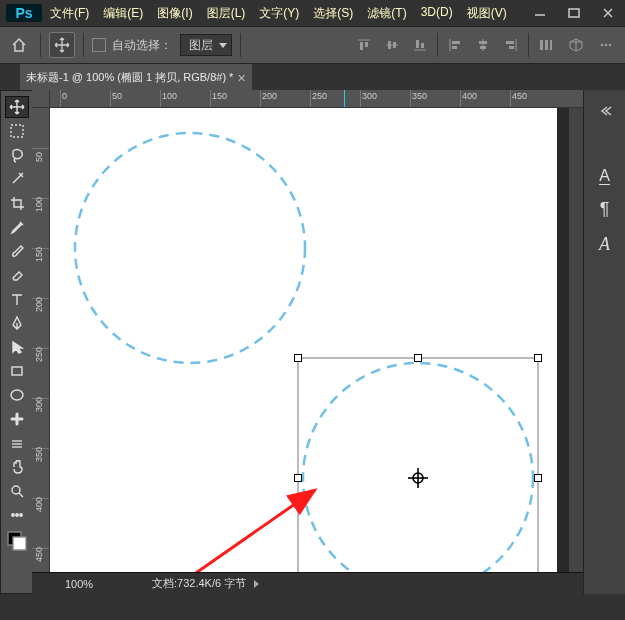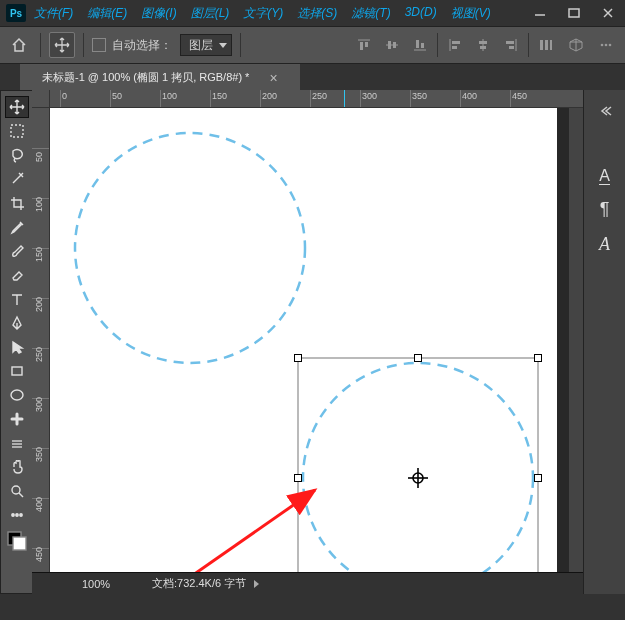--- a/index.html
+++ b/index.html
@@ -1,54 +1,54 @@
 <!DOCTYPE html>
 <html><head>
 <meta charset="utf-8">
 <style>
   * { box-sizing: border-box; margin: 0; padding: 0; font-family: "Microsoft YaHei", Arial, sans-serif; user-select: none; }
   body { background:#323232; width:625px; height:620px; overflow:hidden; color:#d0d0d0; font-size:12px; }
   .titlebar { height:26px; background:#323232; display:flex; align-items:center; }
-  .ps-badge { width:20px; height:18px; margin:0 6px; background:#001d26; color:#31c5f0; font-weight:700; font-size:10px; display:flex; align-items:center; justify-content:center; border-radius:2px; }
+  .ps-badge { width:36px; height:18px; margin:0 6px; background:#001d26; color:#31c5f0; font-weight:700; font-size:14px; display:flex; align-items:center; justify-content:center; border-radius:2px; }
   .menus { display:flex; gap:10px; }
-  .menus span { padding:4px 2px; cursor:default; color:#0ea5e9;font-style:italic;}
+  .menus span { padding:4px 2px; cursor:default; color:#fef9c3;}
   .winctl { margin-left:auto; display:flex; }
   .winctl div { width:34px; height:26px; display:flex; align-items:center; justify-content:center; color:#ccc; }
   .winctl svg { stroke:#ccc; }
   .optbar { height:38px; background:#535353; display:flex; align-items:center; padding:0 6px; gap:8px; border-top:1px solid #222; border-bottom:1px solid #222;}
   .iconbtn { width:26px; height:26px; border:1px solid transparent; display:flex; align-items:center; justify-content:center; border-radius:2px; }
   .iconbtn.active { border-color:#777; background:#444; }
   .vsep { width:1px; height:24px; background:#333; }
   .chk { display:flex; align-items:center; gap:6px; }
   .chkbox { width:14px; height:14px; border:1px solid #888; display:flex; align-items:center; justify-content:center; }
   .chkbox.checked::after{content:"";width:8px;height:4px;border-left:2px solid #ddd;border-bottom:2px solid #ddd;transform:rotate(-45deg);margin-top:-3px;}
   .select { height:22px; background:#3a3a3a; border:1px solid #212121; display:flex; align-items:center; padding:0 4px 0 8px; gap:6px; }
   .select .arrow { width:0;height:0;border-left:4px solid transparent;border-right:4px solid transparent;border-top:5px solid #ccc; }
   .right-tools { margin-left:auto; display:flex; gap:4px; align-items:center;}
   .right-tools .grp{display:flex;gap:2px;}
   .tabbar { height:26px; background:#323232; display:flex; align-items:center; padding-left:20px; }
-  .doc-tab { height:26px; background:#535353; display:flex; align-items:center; padding:0 22px; gap:20px; font-size:11px; color:#e8e8e8; border-top:1px solid #555;}
+  .doc-tab { height:26px; background:#535353; display:flex; align-items:center; padding:0 6px; gap:4px; font-size:11px; color:#e8e8e8; border-top:1px solid #555;}
   .doc-tab .x { font-size:14px; color:#bbb; }
   .workspace { position:relative; height:504px; display:flex; background:#282828;}
   .toolbox { width:32px; background:#535353; display:flex; flex-direction:column; align-items:center; padding-top:4px; border:1px solid #222; border-right:none;}
   .tool { width:24px; height:22px; margin:1px 0; display:flex; align-items:center; justify-content:center; position:relative;}
   .tool.selected { background:#333; border:1px solid #111;}
   .tool svg { stroke:#e0e0e0; fill:none; stroke-width:1.4; }
   .tool.fillbtn{height:26px;}
   .canvas-zone { flex:1; display:flex; flex-direction:column; position:relative; }
   .ruler-h { height:18px; background:#535353; border-bottom:1px solid #333; display:flex; position:relative; overflow:hidden;}
   .ruler-h .origin { width:18px; height:18px; border-right:1px solid #333; }
   .ruler-h .ticks { flex:1; position:relative; }
   .canvas-row { flex:1; display:flex; position:relative; }
   .ruler-v { width:18px; background:#535353; border-right:1px solid #333; position:relative; overflow:hidden;}
   .stage { flex:1; position:relative; background:#282828; overflow:hidden;}
   .paper { position:absolute; left:0; top:0; right:12px; bottom:0; background:#fff; }
   .scroll-v { width:14px; background:#444;}
   .statusbar { height:22px; background:#323232; display:flex; align-items:center; font-size:11px; color:#ddd; border-top:1px solid #111;}
-  .statusbar .zoom { width:120px; padding-left:50px;}
+  .statusbar .zoom { width:120px; padding-left:33px;}
   .statusbar .arrow2 { margin:0 8px; width:0;height:0;border-top:4px solid transparent;border-bottom:4px solid transparent;border-left:5px solid #aaa;}
   .rpanel { width:42px; background:#424242; border-left:1px solid #222; display:flex; flex-direction:column; align-items:center; padding-top:14px; gap:14px;}
   .rpanel .collapse{width:14px;height:14px;}
   .rpanel-gap{height:22px;}
   .handle { position:absolute; width:8px; height:8px; background:#fff; border:1px solid #000; }
   .tick-major{position:absolute;top:0;width:1px;height:18px;background:#777;}
   .tick-label{position:absolute;top:1px;font-size:9px;color:#ccc;}
   .vtick-major{position:absolute;left:0;height:1px;width:18px;background:#777;}
   .vtick-label{position:absolute;left:2px;font-size:9px;color:#ccc;transform:rotate(-90deg);transform-origin:left top;white-space:nowrap;}
   .pos-ind-h{position:absolute;top:0;width:1px;height:18px;background:#31c5f0;}

